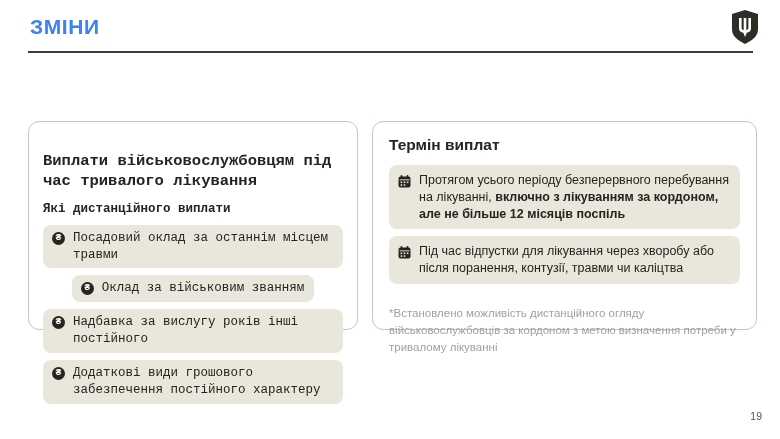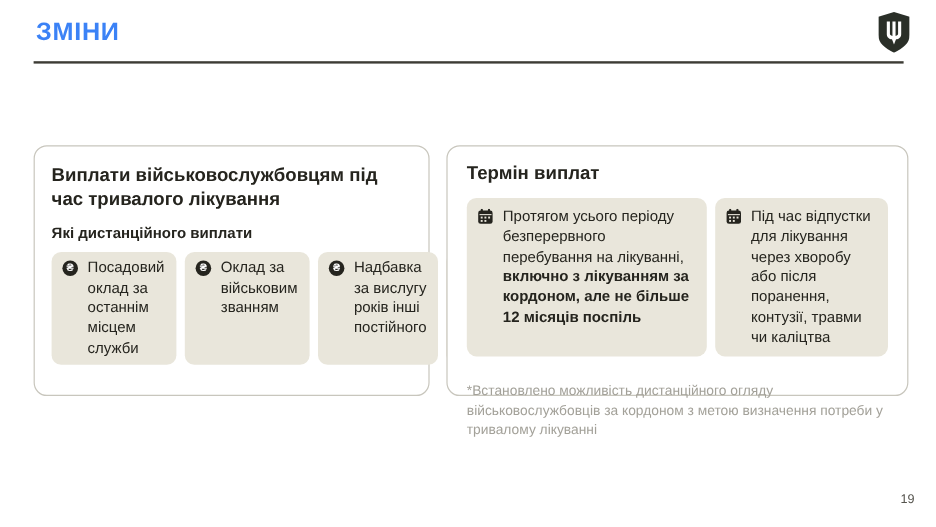--- a/index.html
+++ b/index.html
@@ -35,38 +35,38 @@
 
   
   .panel {
     position: absolute;
     top: 121px;
     height: 209px;
     background: #ffffff;
     border: 1px solid #c8c6bd;
     border-radius: 11px;
   }
-  .panel-left  { left: 28px;  width: 330px; padding: 15px 14px; }
+  .panel-left  { left: 28px;  width: 330px; padding: 30px 14px; font-family: Liberation Mono, monospace; }
   .panel-right { left: 372px; width: 385px; padding: 13px 16px; }
 
   .panel-title {
     font-size: 15.5px;
     font-weight: 700;
     line-height: 1.28;
     color: #25241e;
     margin-bottom: 10px;
   }
   .panel-subtitle {
     font-size: 12.5px;
     font-weight: 700;
     color: #25241e;
     margin-bottom: 9px;
   }
 
-  .item-list { display: flex; flex-direction: row; gap: 7px; }
+  .item-list { display: flex; flex-direction: column; gap: 7px; align-items: center; }
 
   .item {
     display: flex;
     align-items: flex-start;
     gap: 8px;
     background: #e9e6db;
     border-radius: 8px;
     padding: 5px 10px 5px 9px;
     min-height: 26px;
   }
@@ -121,32 +121,33 @@
     <path fill="#ffffff" d="M7 8 h2.6 v10.2 c0 .9 .6 1.5 2.1 1.7 V8 h2.6 v11.9 c1.5 -.2 2.1 -.8 2.1 -1.7 V8 H19 v10.5 c0 2.6 -2 4 -4.3 4.3 L13 27 l-1.7 -4.2 C9 22.5 7 21.1 7 18.5 Z"></path>
   </svg>
 </div>
 
 <div class="panel panel-left">
   <div class="panel-title">Виплати військовослужбовцям під час тривалого лікування</div>
   <div class="panel-subtitle">Які дистанційного виплати</div>
   <div class="item-list">
     <div class="item">
       <span class="coin-icon">₴</span>
-      <span class="item-text">Посадовий оклад за останнім місцем служби</span>
+      <span class="item-text">Посадовий оклад за останнім місцем травми</span>
     </div>
     <div class="item">
       <span class="coin-icon">₴</span>
       <span class="item-text">Оклад за військовим званням</span>
     </div>
     <div class="item">
       <span class="coin-icon">₴</span>
       <span class="item-text">Надбавка за вислугу років інші постійного</span>
     </div>
     <div class="item">
       <span class="coin-icon">₴</span>
+      <span class="item-text">Додаткові види грошового забезпечення постійного характеру</span>
     </div>
   </div>
 </div>
 
 <div class="panel panel-right">
   <div class="panel-title">Термін виплат</div>
   <div class="item-list">
     <div class="item">
       <span class="cal-icon">
         <svg width="13" height="13" viewBox="0 0 13 13" xmlns="http://www.w3.org/2000/svg">

